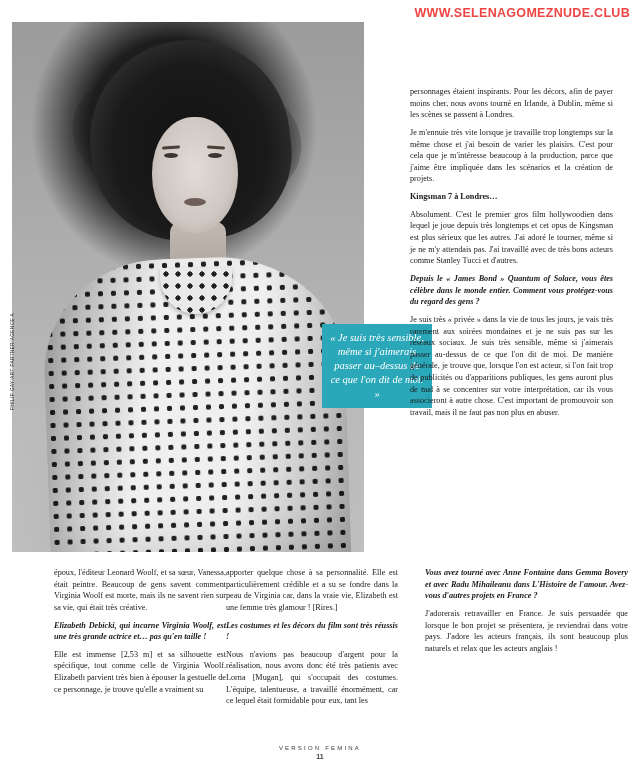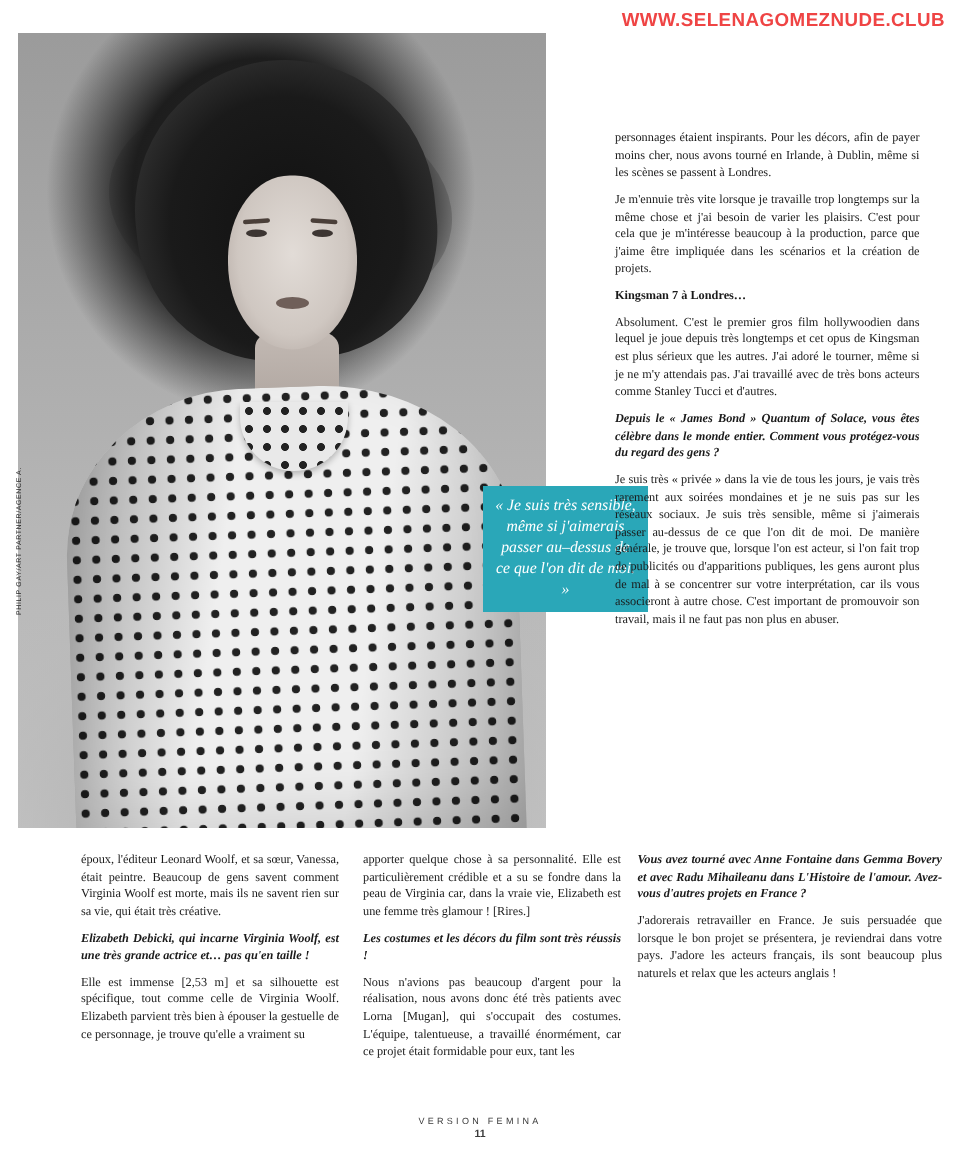--- a/index.html
+++ b/index.html
@@ -148,21 +148,21 @@
   .col-right p{margin:0 0 6px 0;}
   .q{font-weight:bold;font-style:italic;margin-top:8px;}
   .q-plain{font-weight:bold;margin:0;}
 
   
   .bottom{
     position:absolute;
     left:42px;top:545px;
     width:360px;
     display:flex;
-    gap:16px;
+    gap:0;
   }
   .bcol{width:172px;font-size:8.2px;line-height:1.42;text-align:justify;}
   .bcol p{margin:0 0 6px 0;}
   .bcol .q{font-weight:bold;font-style:italic;}
 
   .col-right-bottom{
     position:absolute;left:413px;top:545px;width:203px;
     font-size:8.2px;line-height:1.42;text-align:justify;
   }
   .col-right-bottom p{margin:0 0 6px 0;}
@@ -216,21 +216,21 @@
 
   <div class="bottom">
     <div class="bcol">
       <p>époux, l'éditeur Leonard Woolf, et sa sœur, Vanessa, était peintre. Beaucoup de gens savent comment Virginia Woolf est morte, mais ils ne savent rien sur sa vie, qui était très créative.</p>
       <p class="q">Elizabeth Debicki, qui incarne Virginia Woolf, est une très grande actrice et… pas qu'en taille !</p>
       <p>Elle est immense [2,53 m] et sa silhouette est spécifique, tout comme celle de Virginia Woolf. Elizabeth parvient très bien à épouser la gestuelle de ce personnage, je trouve qu'elle a vraiment su</p>
     </div>
     <div class="bcol">
       <p>apporter quelque chose à sa personnalité. Elle est particulièrement crédible et a su se fondre dans la peau de Virginia car, dans la vraie vie, Elizabeth est une femme très glamour ! [Rires.]</p>
       <p class="q">Les costumes et les décors du film sont très réussis !</p>
-      <p>Nous n'avions pas beaucoup d'argent pour la réalisation, nous avons donc été très patients avec Lorna [Mugan], qui s'occupait des costumes. L'équipe, talentueuse, a travaillé énormément, car ce projet était formidable pour eux, tant les</p>
+      <p>Nous n'avions pas beaucoup d'argent pour la réalisation, nous avons donc été très patients avec Lorna [Mugan], qui s'occupait des costumes. L'équipe, talentueuse, a travaillé énormément, car ce lequel était formidable pour eux, tant les</p>
     </div>
   </div>
 
   <div class="col-right-bottom">
     <p class="q">Vous avez tourné avec Anne Fontaine dans Gemma Bovery et avec Radu Mihaileanu dans L'Histoire de l'amour. Avez-vous d'autres projets en France ?</p>
     <p>J'adorerais retravailler en France. Je suis persuadée que lorsque le bon projet se présentera, je reviendrai dans votre pays. J'adore les acteurs français, ils sont beaucoup plus naturels et relax que les acteurs anglais !</p>
   </div>
 
   <div class="footer">
     <div class="brand">VERSION FEMINA</div>

